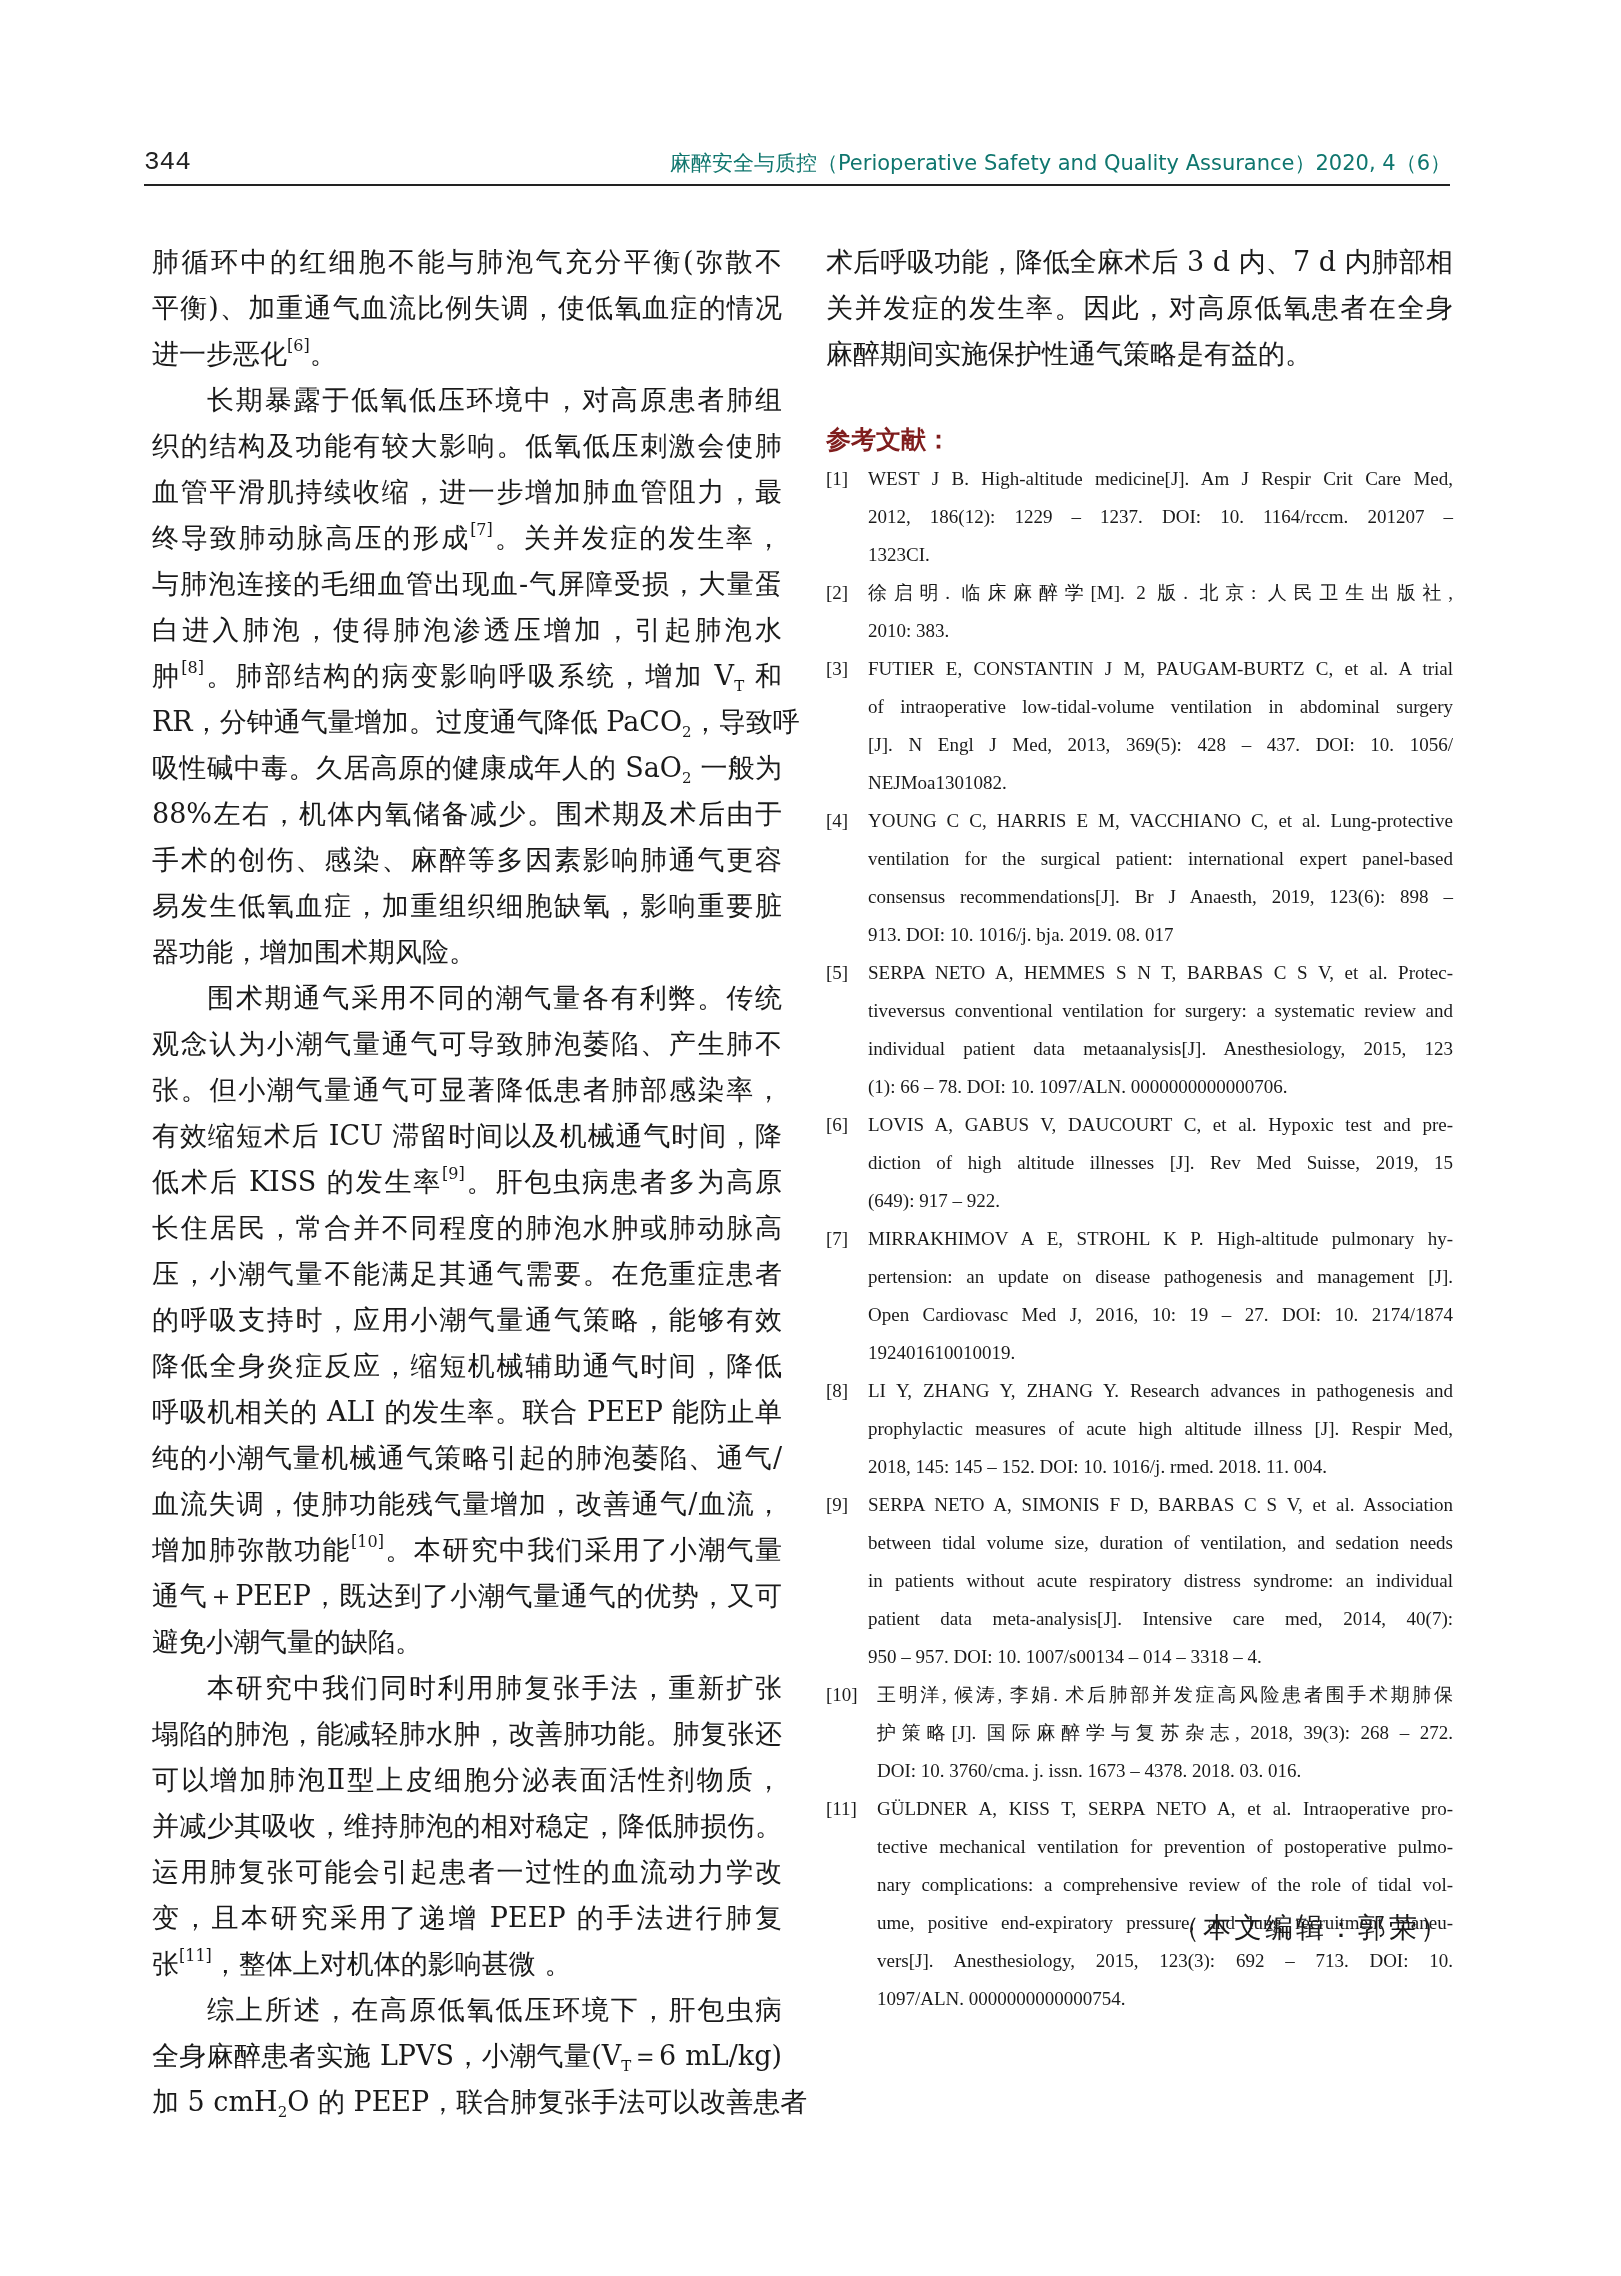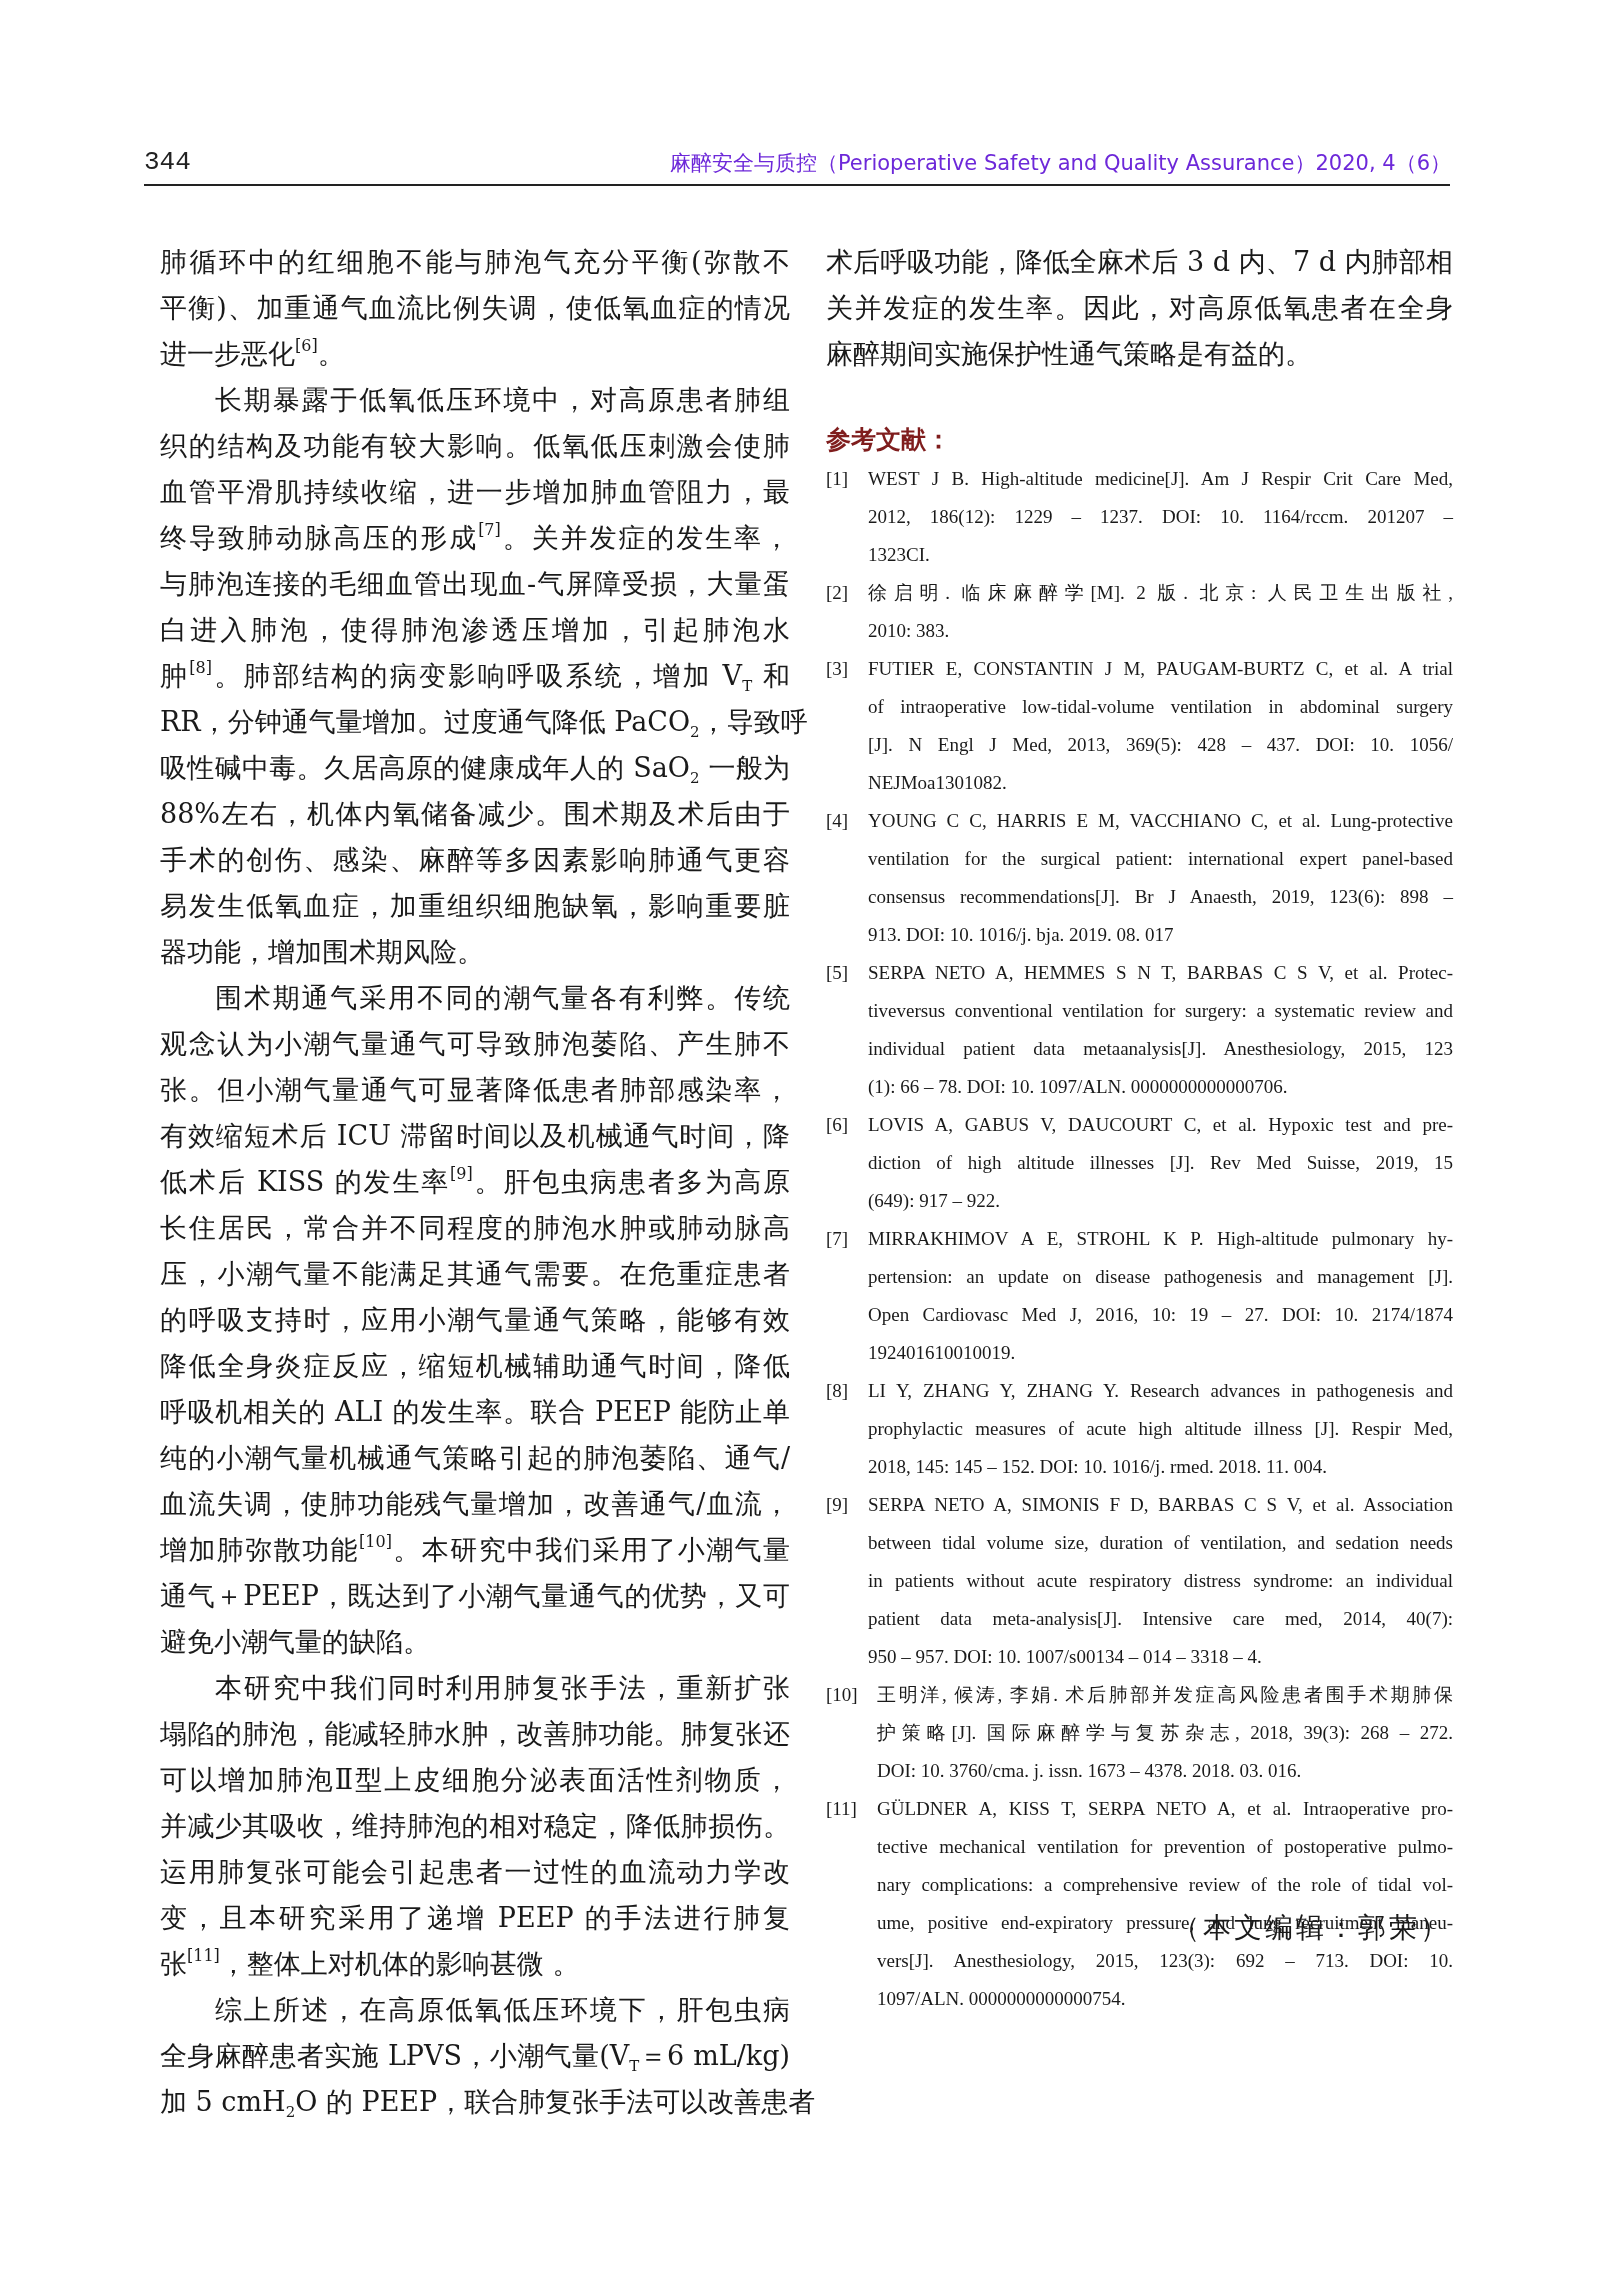--- a/index.html
+++ b/index.html
@@ -5,21 +5,21 @@
   html, body { margin: 0; padding: 0; background: #ffffff; }
   body { width: 1622px; height: 2277px; position: relative; overflow: hidden;
          font-family: "DejaVu Serif", "Liberation Serif", serif; color: #1a1a1a; }
   .header-num { position: absolute; left: 144px; top: 147px; font-size: 26px;
                 font-family: Liberation Mono, monospace; color: #222; }
   .header-journal { position: absolute; right: 171px; top: 149px; font-size: 21px;
                     font-family: "DejaVu Sans", "Liberation Sans", sans-serif; color: #2aa3dc; letter-spacing: 0px; }
   .header-rule { position: absolute; left: 144px; width: 1306px; top: 184px; height: 2px; background: #222; }
 
   .col { position: absolute; }
-  .col-left { left: 160px; width: 630px; top: 239px; }
+  .col-left { left: 152px; width: 630px; top: 239px; }
   .col-right { left: 826px; width: 627px; top: 239px; }
 
   .line { display: block; height: 46px; line-height: 46px; font-size: 27px; white-space: nowrap;
           text-align: justify; text-align-last: justify; overflow: visible; }
   .line.last { text-align-last: left; }
   .line.indent { padding-left: 55px; }
   sup { font-size: 16px; line-height: 0; vertical-align: 12px; }
   sub { font-size: 15px; line-height: 0; vertical-align: -6px; }
 
   .refs-heading { position: absolute; left: 826px; top: 423px; font-size: 25px; font-weight: bold;
@@ -34,21 +34,21 @@
   .ref .ref-body { margin-left: 42px; }
   .ref.wide .ref-body { margin-left: 51px; }
   .ref.wide .ref-body .ref-line:not(:first-child) { padding-left: 0; }
 
   .editor { position: absolute; right: 171px; top: 1909px; font-size: 28px; letter-spacing: 3px; }
 </style>
 </head>
 <body>
 
 <div class="header-num">344</div>
-<div class="header-journal" style="color: #6d28d9;">麻醉安全与质控（Perioperative Safety and Quality Assurance）2020, 4（6）</div>
+<div class="header-journal" style="color: #0f766e;">麻醉安全与质控（Perioperative Safety and Quality Assurance）2020, 4（6）</div>
 <div class="header-rule"></div>
 
 <div class="col col-left" id="left-col">
     <div>
       <span class="line"><span>肺循环中的红细胞不能与肺泡气充分平衡(弥散不</span></span>
       <span class="line"><span>平衡)、加重通气血流比例失调，使低氧血症的情况</span></span>
       <span class="line last"><span>进一步恶化</span><sup>[6]</sup><span>。</span></span>
     </div>
     <div>
       <span class="line indent"><span>长期暴露于低氧低压环境中，对高原患者肺组</span></span>

